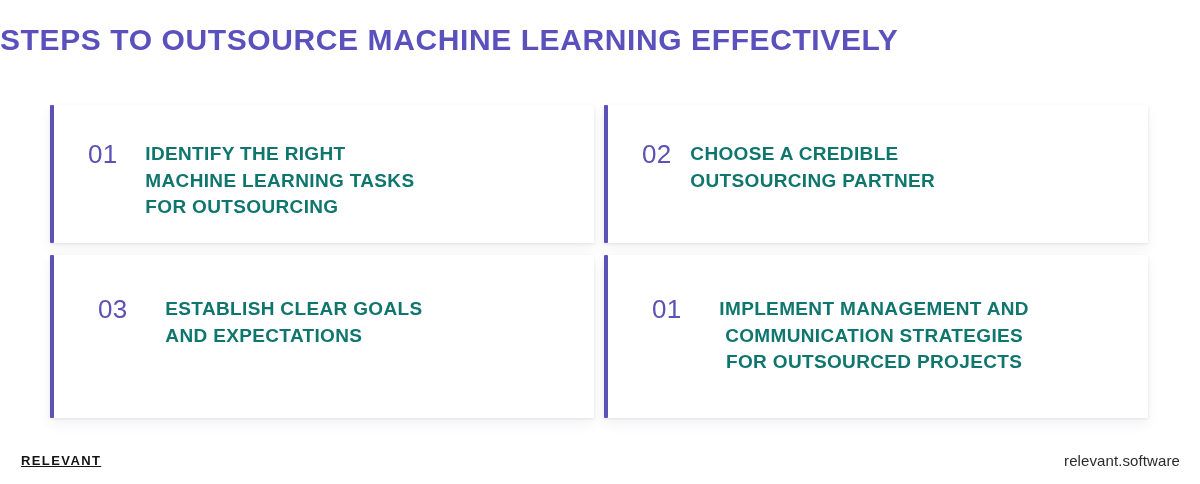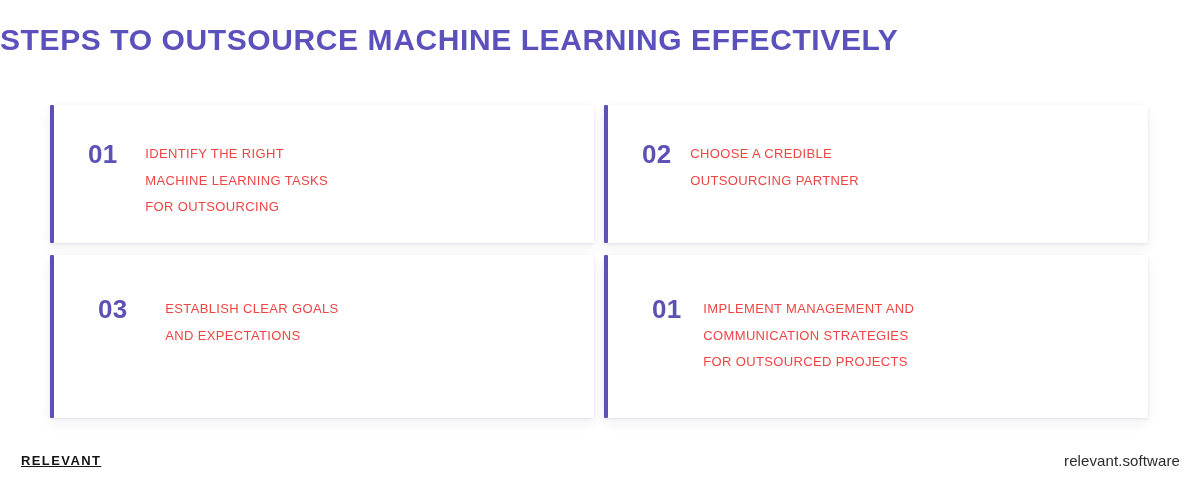--- a/index.html
+++ b/index.html
@@ -88,43 +88,43 @@
   }
   .card.row2 .card-body {
     padding-top: 41px;
     padding-left: 48px;
   }
 
   .card-number {
     font-family: "Liberation Sans", sans-serif;
     font-size: 26px;
     line-height: 27px;
-    font-weight: bold;
+    font-weight: normal;
     color: #5c52b5;
     letter-spacing: 0.2px;
     flex: 0 0 auto;
     white-space: nowrap;
   }
 
   .card-text {
     font-family: "Liberation Sans", sans-serif;
-    font-size: 13px;
+    font-size: 19px;
     line-height: 26.5px;
-    font-weight: normal;
-    color: #ef4444;
+    font-weight: bold;
+    color: #0f766e;
     letter-spacing: 0.35px;
     text-transform: uppercase;
     white-space: pre-line;
   }
 
   
   .gap-a .card-text { margin-left: 28px; }
   .gap-b .card-text { margin-left: 19px; }
   .gap-c .card-text { margin-left: 38px; }
-  .gap-d .card-text { margin-left: 22px; }
+  .gap-d .card-text { margin-left: 38px; text-align: center; }
 
   
   .footer {
     position: absolute;
     left: 0;
     top: 447px;
     width: 1200px;
     height: 37px;
   }
   .brand-mark {

